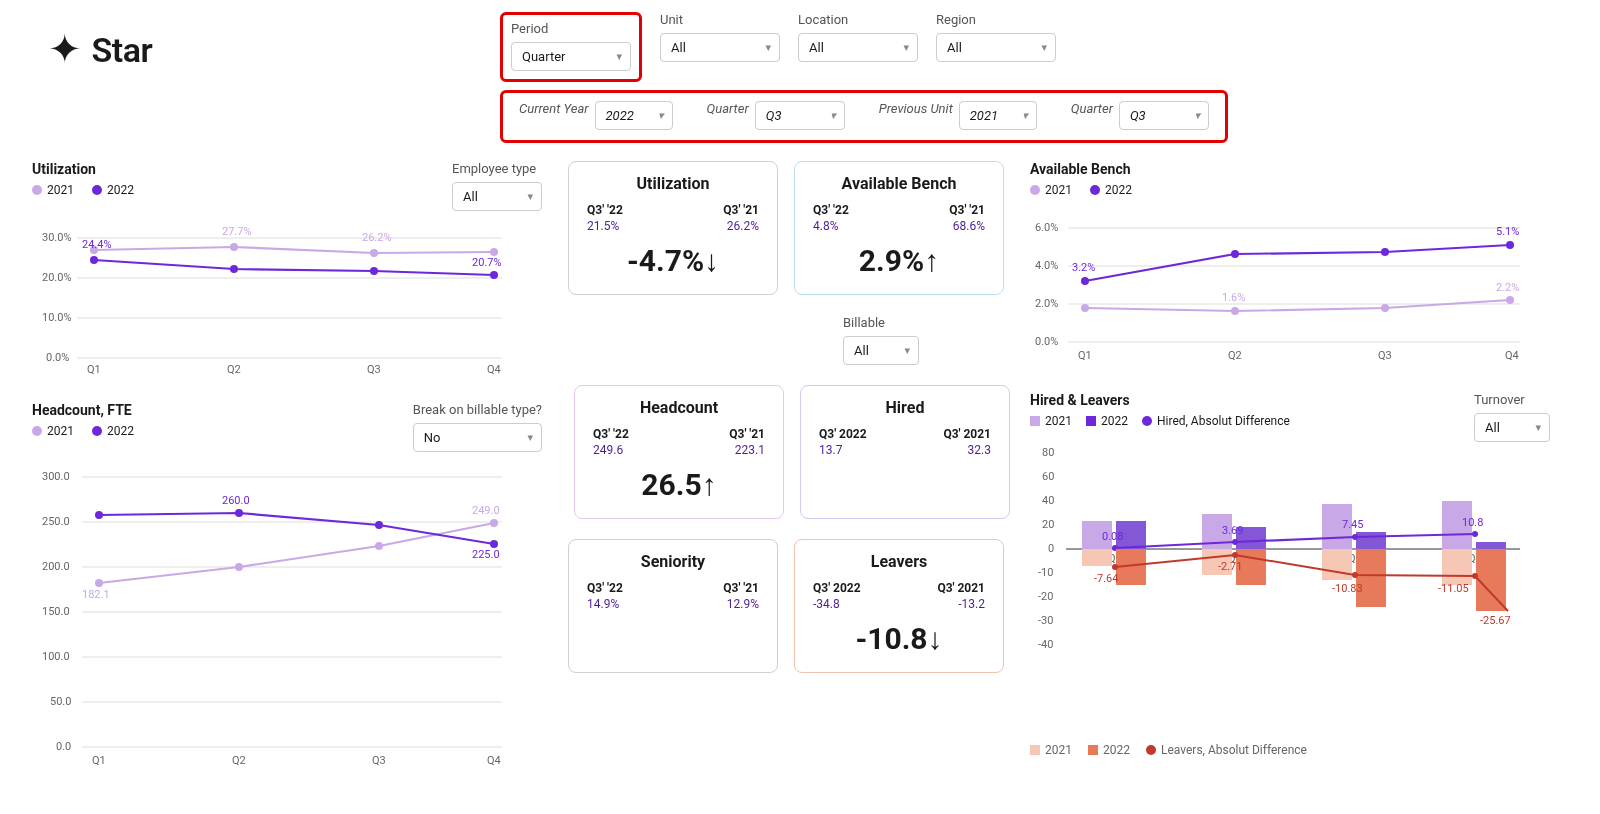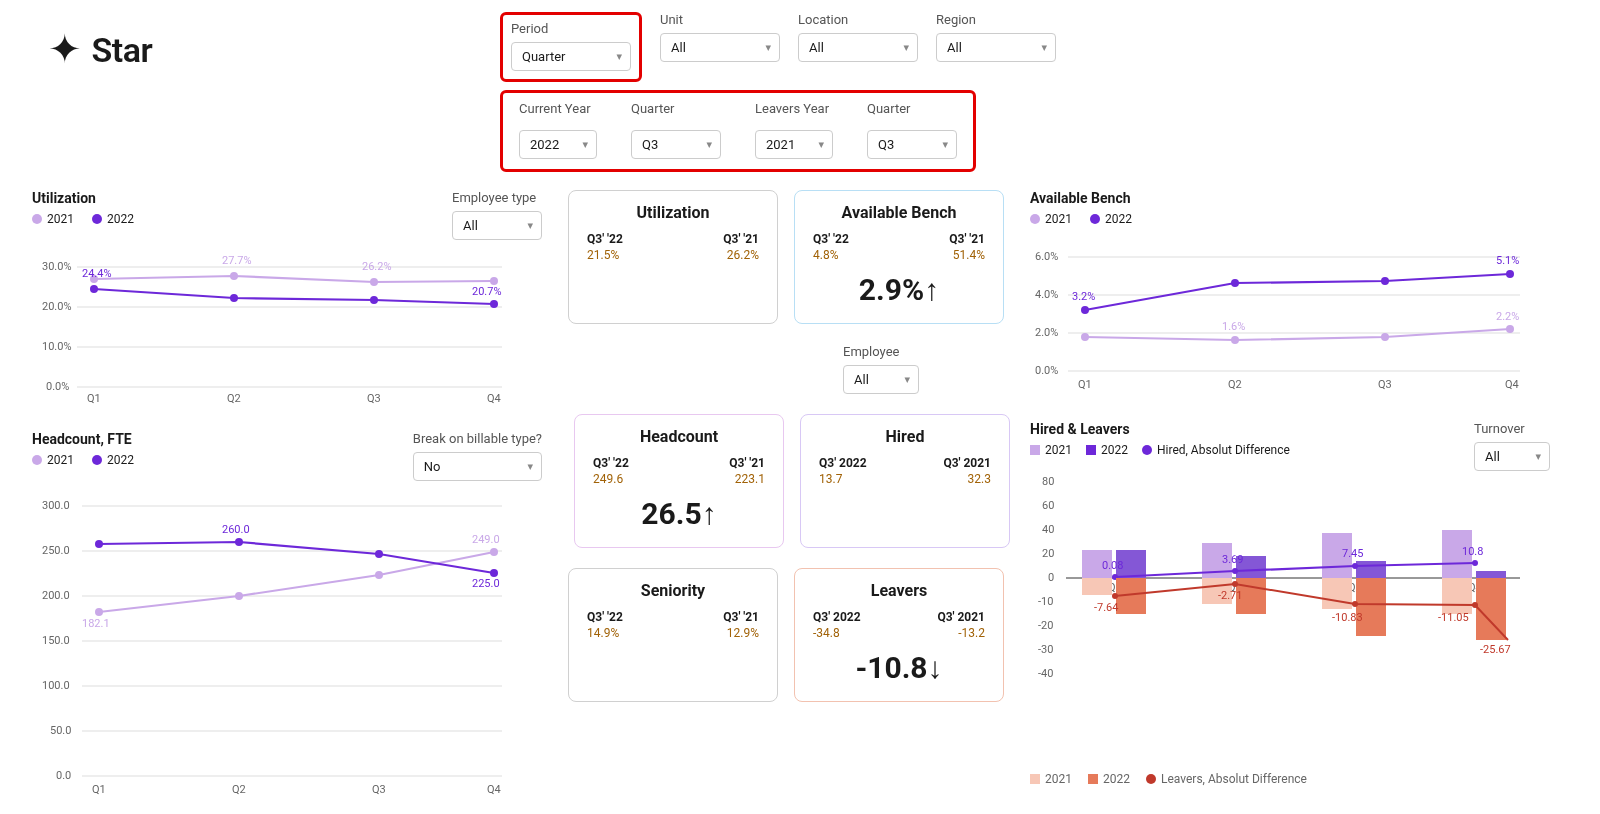--- a/index.html
+++ b/index.html
@@ -11,21 +11,21 @@
 .filter-label { font-size: 13px; color: #555; }
 .select { border: 1px solid #ccc; border-radius: 4px; padding: 6px 26px 6px 10px; font-size: 13px; background: #fff; min-width: 120px; cursor: pointer; position: relative; display: flex; align-items: center; justify-content: space-between; }
 .select::after { content: "▾"; position: absolute; right: 8px; color: #888; font-size: 11px; }
 .period-box { border: 3px solid #e30000; border-radius: 6px; padding: 6px 8px 8px 8px; }
 
 .logo-row { display: flex; align-items: center; gap: 10px; position: absolute; left: 48px; top: 30px; }
 .logo-star { font-size: 40px; line-height: 1; }
 .logo-text { font-size: 34px; font-weight: 600; letter-spacing: -0.5px; }
 
 .compare-box { border: 3px solid #e30000; border-radius: 6px; padding: 8px 16px 10px 16px; margin-left: 468px; display: inline-flex; gap: 34px; }
-.compare-col { display: flex; flex-direction: column; gap: 14px; }
+.compare-col { display: flex; flex-direction: row; gap: 6px; font-style: italic; }
 
 .main-grid { display: grid; grid-template-columns: 510px 440px 520px; gap: 24px; margin-top: 18px; }
 .col-left, .col-right { display: flex; flex-direction: column; }
 
 .chart-block { margin-bottom: 18px; }
 .chart-header { display: flex; justify-content: space-between; align-items: flex-start; }
 .chart-title { font-size: 14px; font-weight: 700; margin-bottom: 6px; }
 .legend-row { display: flex; gap: 18px; margin-top: 6px; margin-bottom: 4px; font-size: 12px; }
 .legend-row.multi { flex-wrap: wrap; gap: 14px; }
 .legend-item { display: flex; align-items: center; gap: 5px; }
@@ -51,21 +51,21 @@
 .kpi-card { border: 1px solid #ddd; border-radius: 8px; padding: 12px 18px 16px 18px; width: 210px; display: flex; flex-direction: column; }
 .kpi-card.util { border-color: #d0d0d0; }
 .kpi-card.bench { border-color: #b8dff5; }
 .kpi-card.headcount { border-color: #e8c8f0; margin-left: 12px; }
 .kpi-card.hired { border-color: #d8c8f5; }
 .kpi-card.seniority { border-color: #d0d0d0; }
 .kpi-card.leavers { border-color: #f2c2b0; }
 .kpi-title { text-align: center; font-size: 16px; font-weight: 700; margin-bottom: 10px; }
 .kpi-compare { display: flex; justify-content: space-between; font-size: 12px; margin-bottom: 2px; align-items: flex-end; }
 .kpi-compare b { font-size: 12px; }
-.kpi-vals { display: flex; justify-content: space-between; font-size: 12px; color: #a16207; margin-bottom: 10px; }
+.kpi-vals { display: flex; justify-content: space-between; font-size: 12px; color: #4c1d95; margin-bottom: 10px; }
 .kpi-big { text-align: center; font-size: 30px; font-weight: 700; }
 
 .mid-filter { margin-left: 190px; }
 
 .right-filter-row { display: flex; justify-content: space-between; align-items: flex-start; }
 .line-2021 { stroke: #c9a8e8; stroke-width: 2.2; fill: none; }
 .line-2022 { stroke: #6d28d9; stroke-width: 2.2; fill: none; }
 .line-red { stroke: #c0392b; stroke-width: 2; fill: none; }
 .pt-2021 { fill: #c9a8e8; }
 .pt-2022 { fill: #6d28d9; }
@@ -119,21 +119,21 @@
           <span>2022</span>
         </div>
     </div>
     <div class="compare-col">
       <span class="filter-label">Quarter</span>
       <div class="select" style="min-width:90px">
           <span>Q3</span>
         </div>
     </div>
     <div class="compare-col">
-      <span class="filter-label">Leavers Year</span>
+      <span class="filter-label">Previous Unit</span>
       <div class="select" style="min-width:78px">
           <span>2021</span>
         </div>
     </div>
     <div class="compare-col">
       <span class="filter-label">Quarter</span>
       <div class="select" style="min-width:90px">
           <span>Q3</span>
         </div>
     </div>
@@ -264,37 +264,38 @@
         <div class="kpi-card util">
           <div class="kpi-title">Utilization</div>
           <div class="kpi-compare">
               <b>Q3' '22</b>
               <b>Q3' '21</b>
             </div>
           <div class="kpi-vals">
               <span>21.5%</span>
               <span>26.2%</span>
             </div>
+          <div class="kpi-big">-4.7%↓</div>
         </div>
         <div class="kpi-card bench">
           <div class="kpi-title">Available Bench</div>
           <div class="kpi-compare">
               <b>Q3' '22</b>
               <b>Q3' '21</b>
             </div>
           <div class="kpi-vals">
               <span>4.8%</span>
-              <span>51.4%</span>
+              <span>68.6%</span>
             </div>
           <div class="kpi-big">2.9%↑</div>
         </div>
       </div>
 
       <div class="filter-group mid-filter">
-        <span class="filter-label">Employee</span>
+        <span class="filter-label">Billable</span>
         <div class="select" style="min-width:76px">
             <span>All</span>
           </div>
       </div>
 
       <div class="kpi-row">
         <div class="kpi-card headcount">
           <div class="kpi-title">Headcount</div>
           <div class="kpi-compare">
               <b>Q3' '22</b>

